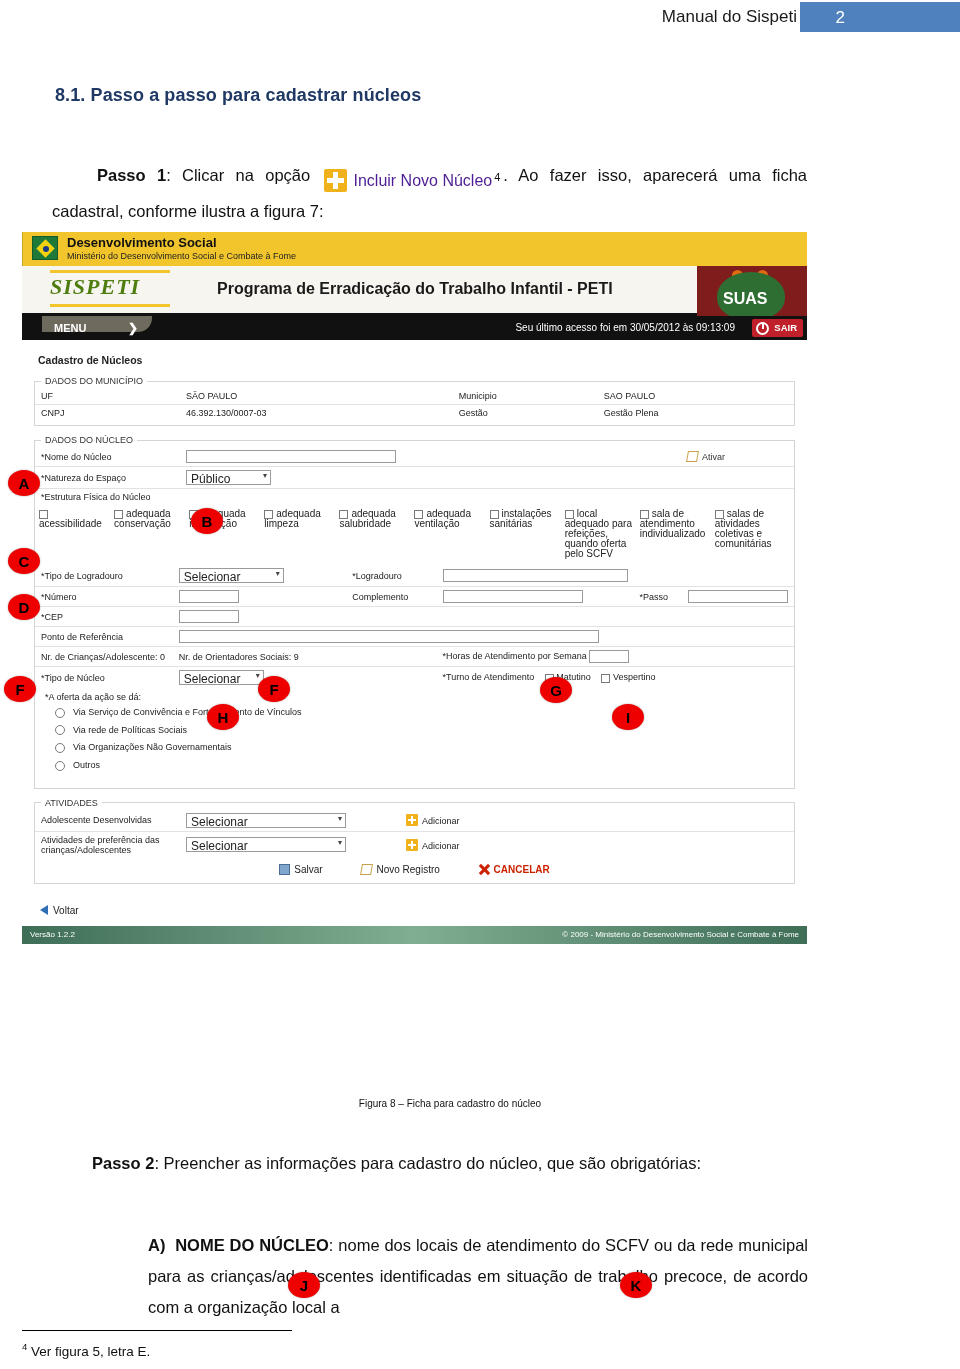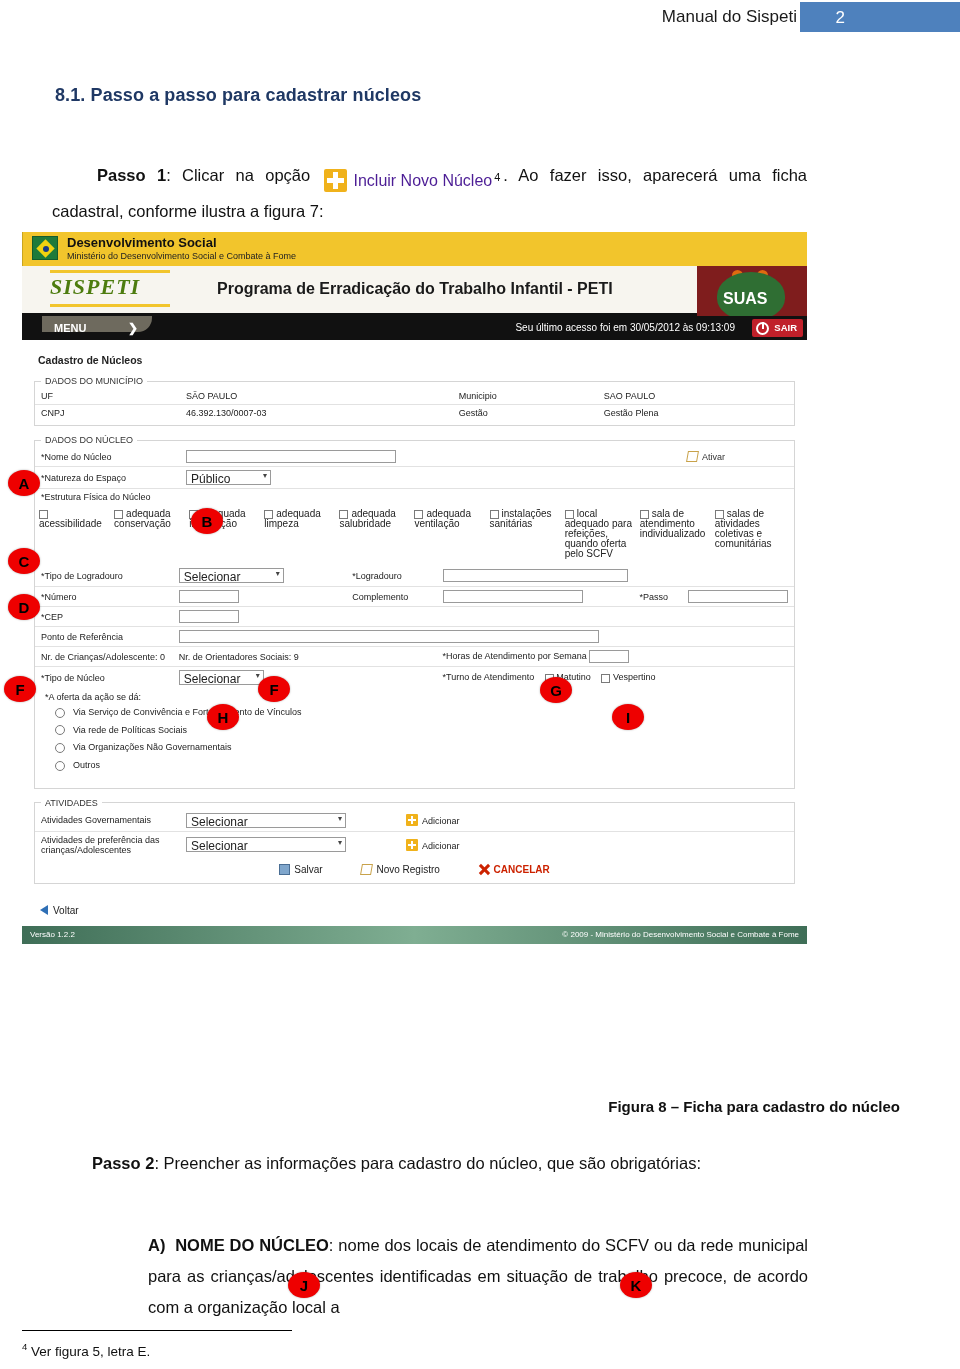--- a/index.html
+++ b/index.html
@@ -50,21 +50,21 @@
   .btn-inline .plus:before, .btn-inline .plus:after {
     content:""; position:absolute; background:#fff;
   }
   .btn-inline .plus:before { left:9px; top:3px; width:5px; height:17px; }
   .btn-inline .plus:after  { top:9px; left:3px; height:5px; width:17px; }
   .btn-inline .lbl { font-size:16px; color:#4c1d95; margin-left:6px; }
   .btn-inline .fn { font-size:11px; vertical-align:5px; margin-left:2px; }
 
   .fig-caption {
     position:absolute; left:0; top:1098px; width:900px;
-    text-align:right; font-size:15px; font-weight:bold;
+    text-align:center; font-size:10px; font-weight:normal;
   }
   .p-passo2 {
     position:absolute; left:52px; top:1148px; width:755px;
     font-size:16.5px; line-height:31px; text-align:justify;
   }
   .p-passo2 .ind { display:inline-block; width:40px; }
   .p-item-a {
     position:absolute; left:148px; top:1230px; width:660px;
     font-size:16.5px; line-height:31px; text-align:justify;
   }
@@ -376,21 +376,21 @@
         <div class="radio-line"><span class="rb"></span><span>Via Organizações Não Governamentais</span></div>
         <div class="radio-line"><span class="rb"></span><span>Outros</span></div>
       </div>
     </fieldset>
 
     <fieldset class="fs">
       <legend>ATIVIDADES</legend>
       <table class="grid">
         <tbody>
             <tr>
-          <td class="lblcell">Atividades Governamentais</td>
+          <td class="lblcell">Adolescente Desenvolvidas</td>
           <td style="width:220px">
             <span class="sel w160">Selecionar</span>
           </td>
           <td>
             <span class="add-btn"><span class="plus"></span><span>Adicionar</span></span>
           </td>
         </tr>
         <tr>
           <td class="lblcell">Atividades de preferência das crianças/Adolescentes</td>
           <td>

